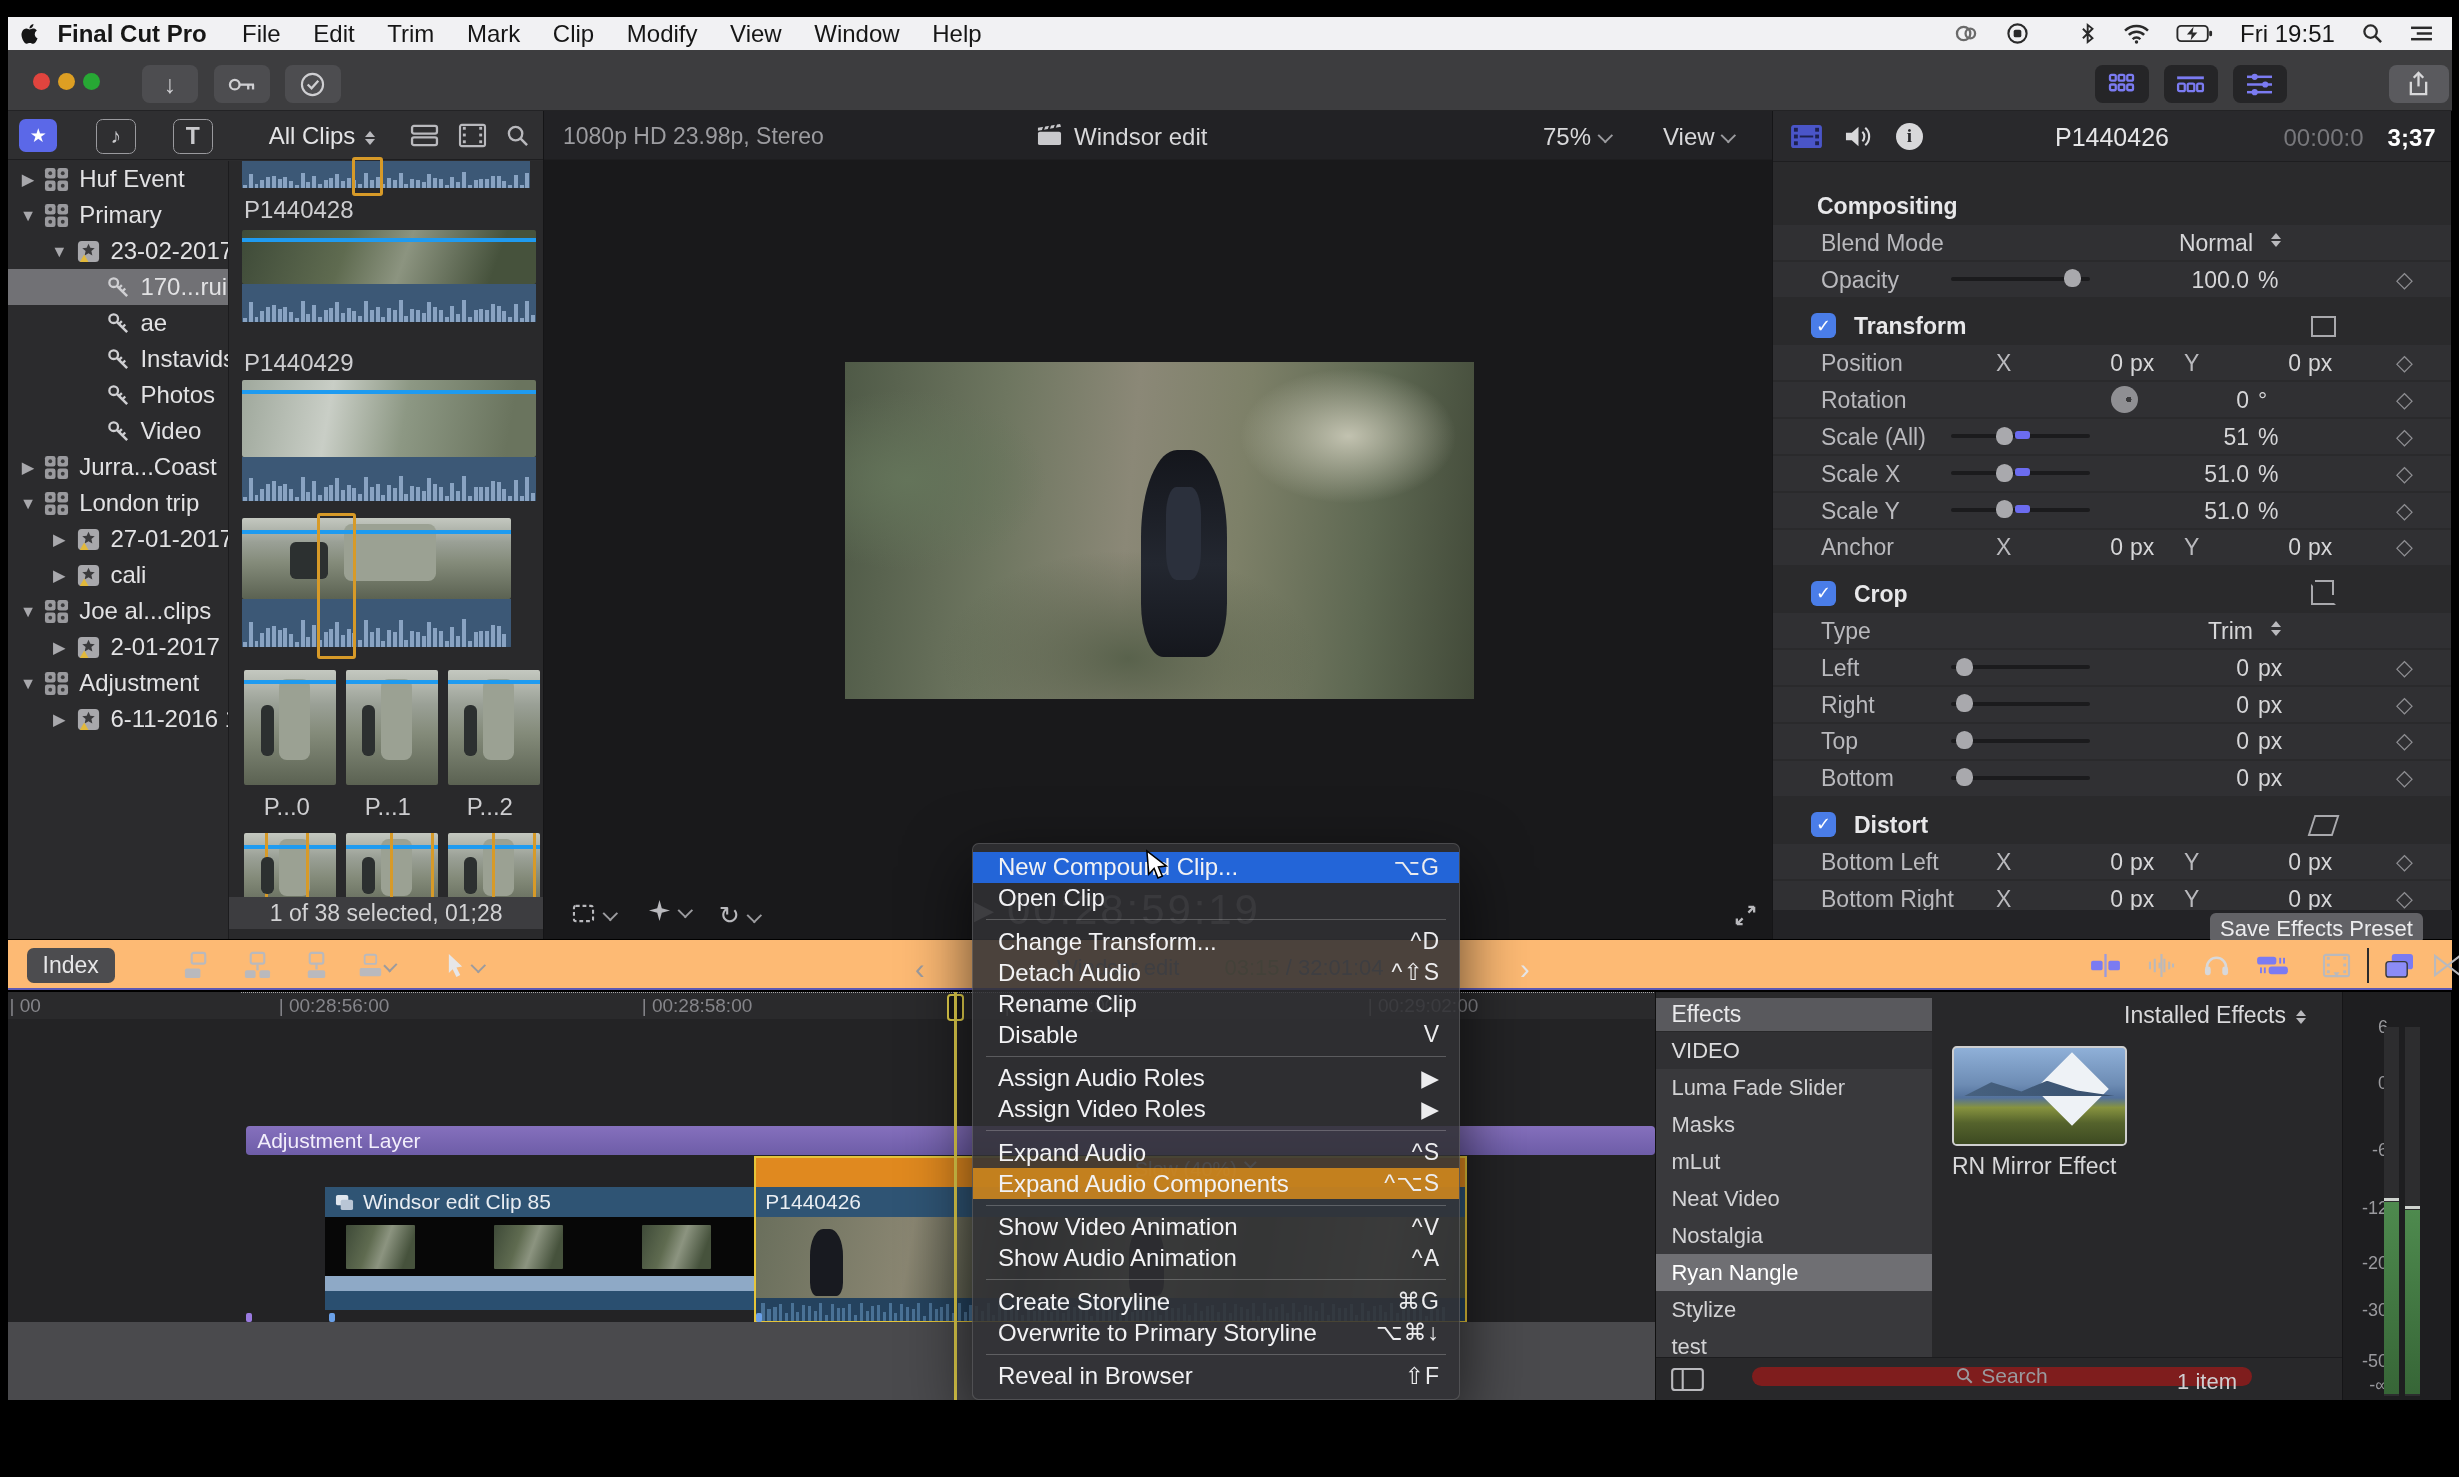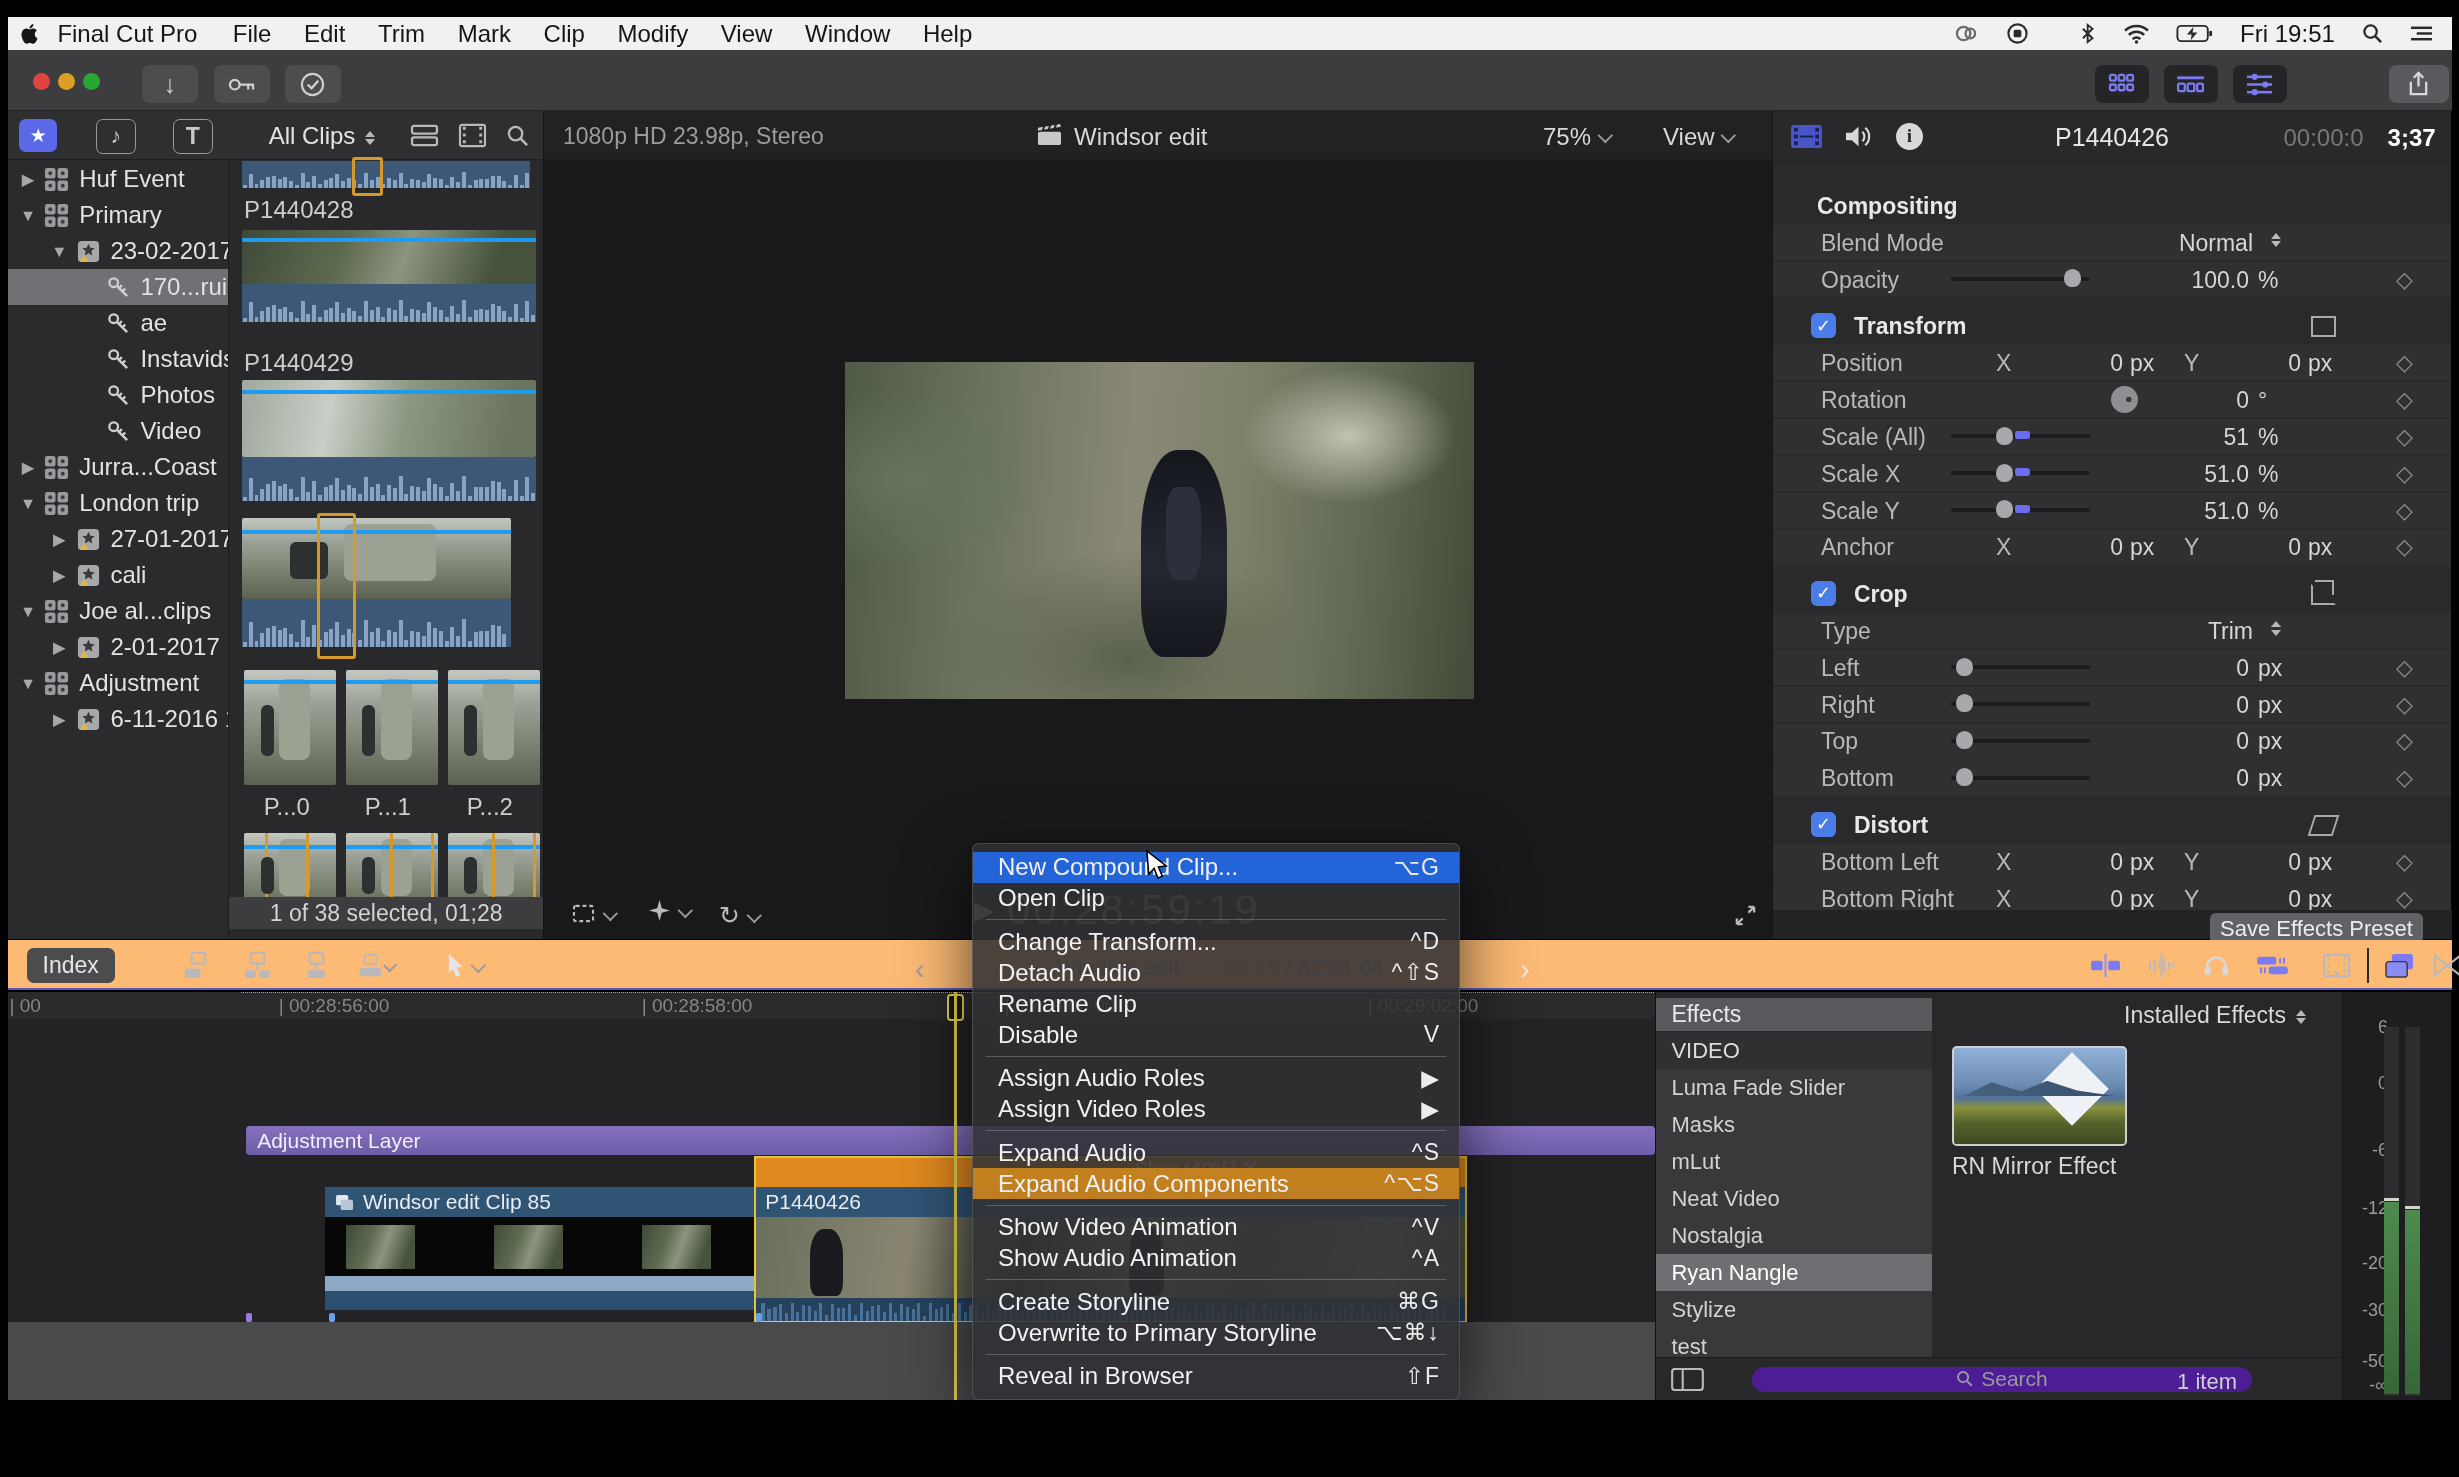--- a/index.html
+++ b/index.html
@@ -3,21 +3,21 @@
 <meta charset="utf-8">
 <style>
   html,body{margin:0;padding:0;background:#000;width:2459px;height:1478px;overflow:hidden;
     font-family:"Liberation Sans","DejaVu Sans",sans-serif;-webkit-font-smoothing:antialiased;}
   .abs{position:absolute;}
   .pane{position:absolute;box-sizing:border-box;}
   
   #menubar{left:7.7px;top:17.3px;width:2444px;height:33px;background:#f1f1f3;color:#161616;
     display:flex;align-items:center;font-size:24px;z-index:20;}
   #menubar .mitem{padding:0 16.3px;white-space:nowrap;}
-  #menubar .appname{font-weight:normal;padding:0 19px 0 11.5px;}
+  #menubar .appname{font-weight:bold;padding:0 19px 0 11.5px;}
   #menubar .spacer{flex:1;}
   #menubar .stat{padding:0 13.4px;display:flex;align-items:center;}
   
   #titlebar{left:7.7px;top:50px;width:2444px;height:61px;background:#3d3d3f;border-bottom:1.9px solid #232325;}
   .tl{position:absolute;top:23px;width:17.3px;height:17.3px;border-radius:50%;}
   .toolbtn{position:absolute;top:15.4px;height:38px;border-radius:7.7px;background:#4d4d50;display:flex;align-items:center;justify-content:center;}
   
   #browser-pane{left:7.7px;top:111px;width:535px;height:828px;background:#2b2b2d;}
   #viewer-pane{left:543px;top:111px;width:1230px;height:828px;background:#19191b;border-left:1.9px solid #151517;}
   #inspector-pane{left:1772px;top:111px;width:679px;height:828px;background:#2a2a2c;border-left:1.9px solid #151517;}
@@ -108,21 +108,21 @@
   #fx-list{position:absolute;left:0;top:40px;width:276px;height:349px;background:#39393c;overflow:hidden;}
   .fxrow{height:37px;display:flex;align-items:center;padding-left:15.4px;color:#d2d2d4;font-size:22px;}
   .fxrow.hdr{background:#303033;color:#dcdcde;}
   .fxrow.sel{background:#6f6f73;color:#fff;}
   #fx-thumb{position:absolute;left:296px;top:54px;width:171px;height:96px;border:2.9px solid #cfcfcf;border-radius:4.8px;
     background:linear-gradient(180deg,#8fb0d8 0%,#6d8cb4 38%,#53719b 52%,#87933f 62%,#55632c 78%,#3d4a22 100%);overflow:hidden;}
   #fx-thumb:before{content:"";position:absolute;left:54%;top:16%;width:52px;height:52px;background:#eef2f6;transform:rotate(45deg);}
   #fx-thumb:after{content:"";position:absolute;left:6%;top:34%;width:88%;height:16%;background:linear-gradient(90deg,#47617f,#38506e);clip-path:polygon(0 100%,18% 10%,38% 70%,55% 0,75% 65%,100% 100%);}
   #fx-label{position:absolute;left:296px;top:161px;color:#d8d8da;font-size:23px;}
   #fx-bottom{position:absolute;left:0;bottom:0;width:689px;height:42px;background:#28282a;border-top:1.9px solid #1c1c1e;}
-  #fx-search{position:absolute;left:96px;top:8.6px;width:500px;height:25px;background:#4c1d95;border-radius:12.5px;
+  #fx-search{position:absolute;left:96px;top:8.6px;width:500px;height:19px;background:#7f1d1d;border-radius:12.5px;
     color:#9a9a9e;font-size:21px;display:flex;align-items:center;justify-content:center;gap:7.7px;}
   #fx-count{position:absolute;right:108px;top:10.6px;color:#cfcfd1;font-size:22px;}
   
   #meters{position:absolute;right:0;top:0;width:108px;height:408px;background:#1e1e20;border-left:1.9px solid #151517;}
   .mlab{position:absolute;right:63px;color:#9a9a9e;font-size:18px;text-align:right;}
   .mbar{position:absolute;top:35px;width:15.4px;height:369px;background:#2d2d2f;}
   .mfill{position:absolute;left:0;bottom:1.9px;width:100%;background:linear-gradient(180deg,#4e8a4e,#376637);}
   .mpeak{position:absolute;left:0;width:100%;height:2.9px;background:#cfd4cf;}
   
   #bottomblack{left:0;top:1401px;width:2459px;height:77px;background:#000;}

